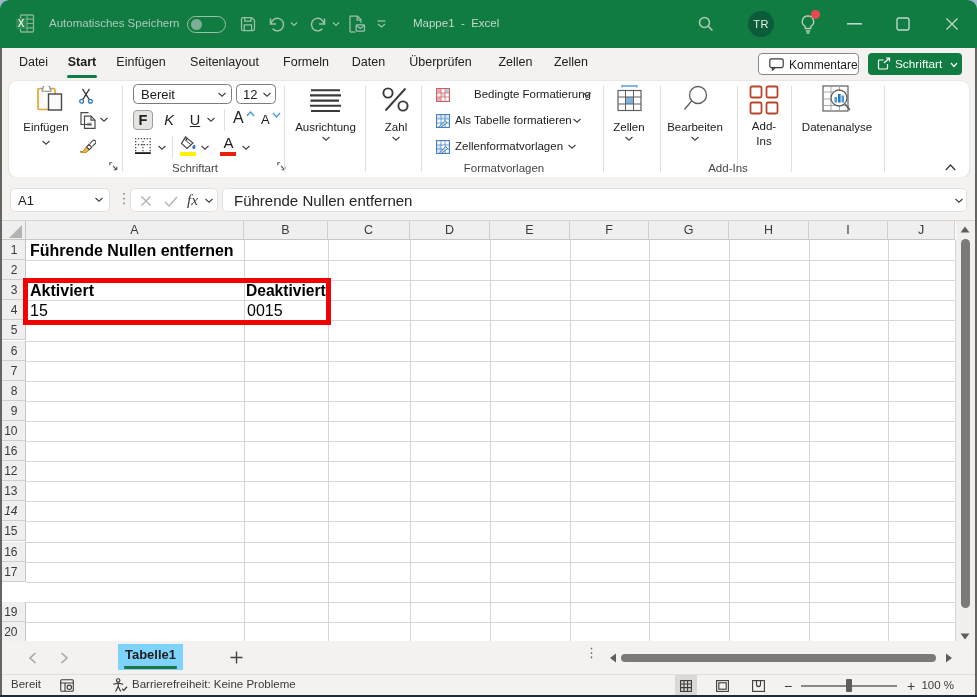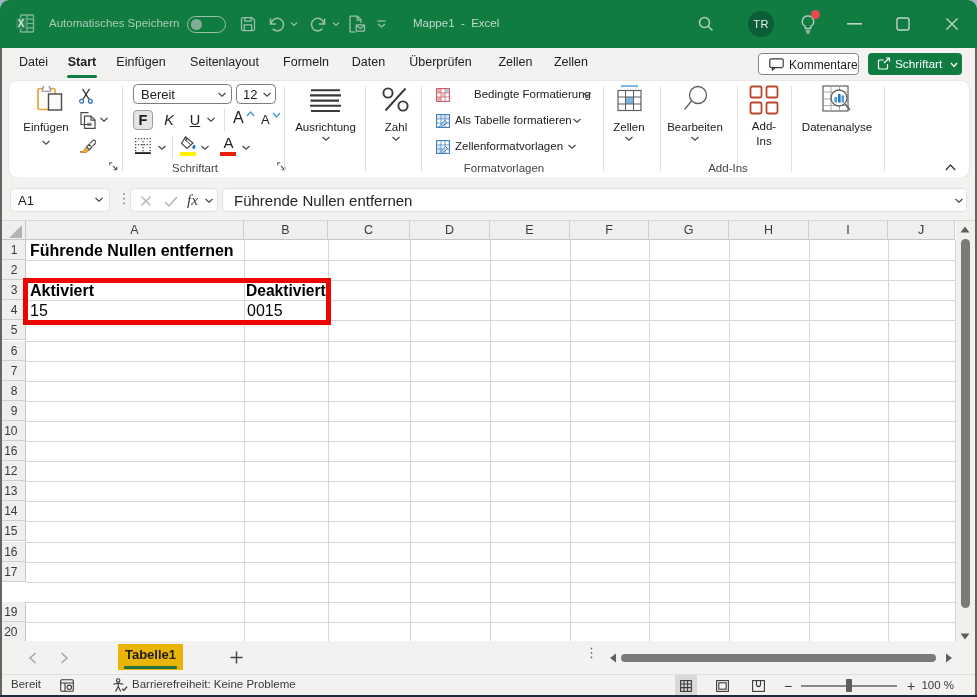--- a/index.html
+++ b/index.html
@@ -39,21 +39,21 @@
 .rowhdr { position:absolute; left:0; width:26px; background:#F0EFEF; border-right:1px solid #C8C6C4; border-bottom:1px solid #D0CECE; color:#3B3A39; font-size:12px; text-align:right; padding-right:7.5px; }
 .vline { position:absolute; width:1px; background:#D8D6D4; }
 .hline { position:absolute; height:1px; background:#D8D6D4; }
 .celltext { position:absolute; font-size:16px; color:#000; white-space:nowrap; }
 .redbox { position:absolute; left:23px; top:56.5px; width:308px; height:47.5px; border:5px solid #EE0400; }
 
 .vsb { position:absolute; left:956px; top:0px; width:19px; height:421px; background:#F1F0EF; }
 .vthumb { position:absolute; left:960.5px; top:18px; width:9.5px; height:369px; background:#7C7A78; border-radius:5px; }
 
 .tabbar { position:absolute; left:0; top:641px; width:977px; height:33px; background:#F3F2F1; }
-.sheettab { position:absolute; left:118px; top:3px; width:65px; height:26px; background:#eab308; }
+.sheettab { position:absolute; left:118px; top:3px; width:65px; height:26px; background:#7dd3fc; }
 .sheettab .txt { position:absolute; left:0; width:65px; top:3px; font-size:13px; font-weight:bold; color:#21201F; text-align:center; }
 .sheettab .gl { position:absolute; left:6px; top:21.5px; width:53px; height:3px; background:#217346; border-radius:1px; }
 .hthumb { position:absolute; left:621px; top:12.5px; width:315px; height:8px; background:#7C7A78; border-radius:4px; }
 
 .statusbar { position:absolute; left:0; top:674px; width:977px; height:21px; background:#F3F2F1; border-top:1px solid #E1DFDD; font-size:11.5px; color:#3B3A39; }
 .bottomedge { position:absolute; left:0; top:695px; width:977px; height:2px; background:#1E2B3A; }
 .leftedge { position:absolute; left:0; top:48px; width:1.5px; height:647px; background:#66645F; }
 .rightedge { position:absolute; left:975px; top:48px; width:2px; height:647px; background:#66645F; }
 </style>
 </head>
@@ -447,21 +447,21 @@
     <div class="rowhdr" style="top:79.3px;height:20.1px;line-height:20.1px;">4</div>
     <div class="rowhdr" style="top:99.4px;height:20.1px;line-height:20.1px;">5</div>
     <div class="rowhdr" style="top:119.5px;height:20.1px;line-height:20.1px;">6</div>
     <div class="rowhdr" style="top:139.6px;height:20.1px;line-height:20.1px;">7</div>
     <div class="rowhdr" style="top:159.7px;height:20.1px;line-height:20.1px;">8</div>
     <div class="rowhdr" style="top:179.8px;height:20.1px;line-height:20.1px;">9</div>
     <div class="rowhdr" style="top:199.9px;height:20.1px;line-height:20.1px;">10</div>
     <div class="rowhdr" style="top:220.0px;height:20.1px;line-height:20.1px;">16</div>
     <div class="rowhdr" style="top:240.1px;height:20.1px;line-height:20.1px;">12</div>
     <div class="rowhdr" style="top:260.2px;height:20.1px;line-height:20.1px;">13</div>
-    <div class="rowhdr" style="top:280.3px;height:20.1px;line-height:20.1px;">14</div>
+    <div class="rowhdr" style="top:280.3px;height:20.1px;line-height:20.1px;font-style:italic;">14</div>
     <div class="rowhdr" style="top:300.4px;height:20.1px;line-height:20.1px;">15</div>
     <div class="rowhdr" style="top:320.5px;height:20.1px;line-height:20.1px;">16</div>
     <div class="rowhdr" style="top:340.6px;height:20.1px;line-height:20.1px;">17</div>
     <div class="rowhdr" style="top:381px;height:20.1px;line-height:20.1px;">18</div>
     <div class="rowhdr" style="top:380.8px;height:20.1px;line-height:20.1px;">19</div>
     <div class="rowhdr" style="top:400.9px;height:20.1px;line-height:20.1px;">20</div>
     <div class="vline" style="left:244px;top:19px;height:402px;"></div>
     <div class="vline" style="left:328px;top:19px;height:402px;"></div>
     <div class="vline" style="left:410px;top:19px;height:402px;"></div>
     <div class="vline" style="left:490px;top:19px;height:402px;"></div>

